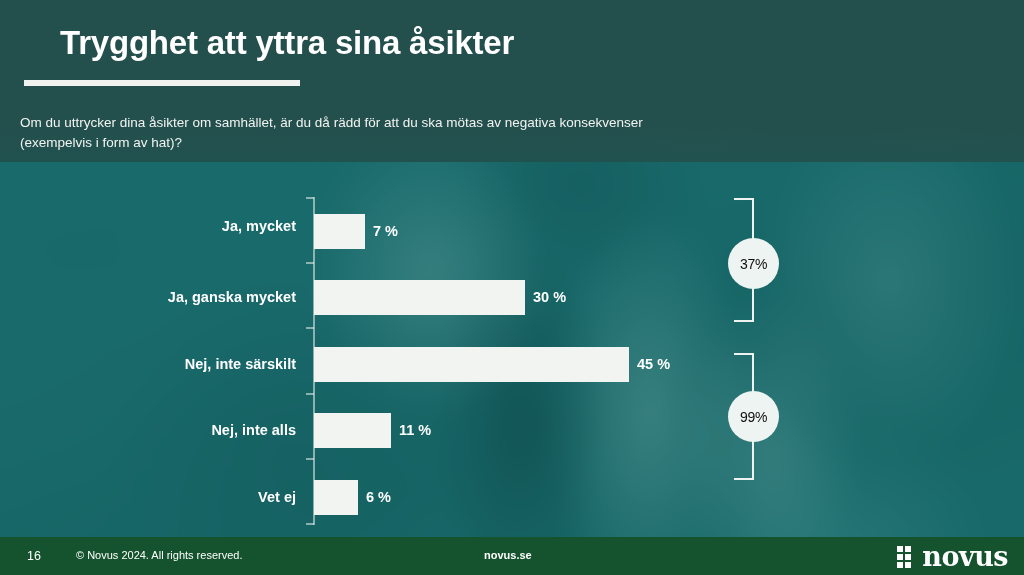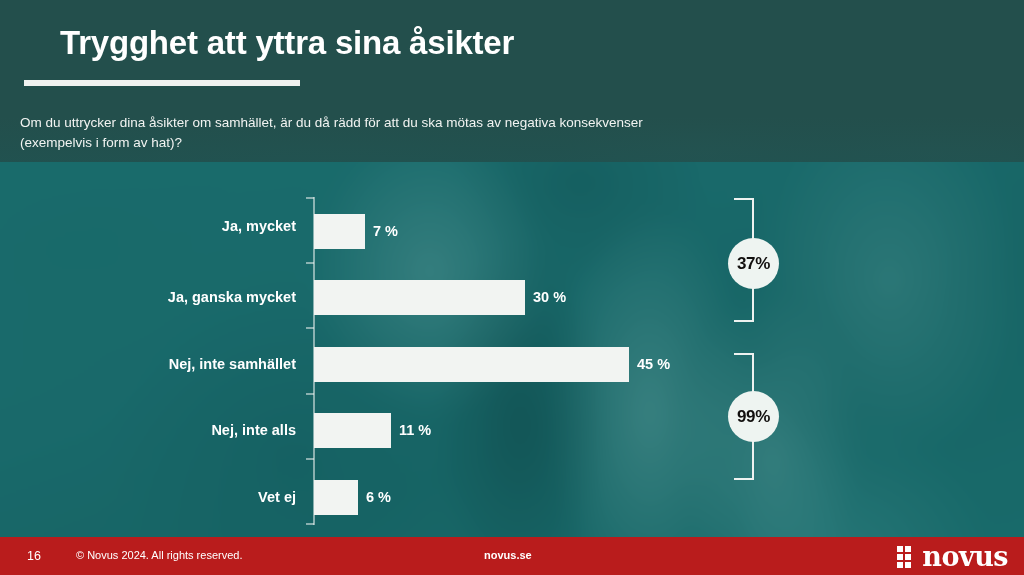--- a/index.html
+++ b/index.html
@@ -141,34 +141,34 @@
     width: 20px;
     left: 734px;
   }
   .badge {
     position: absolute;
     left: 728px;
     width: 51px; height: 51px;
     border-radius: 50%;
     background: #eef4f1;
     color: #12100f;
-    font-size: 17px;
-    font-weight: bold;
+    font-size: 14px;
+    font-weight: normal;
     display: flex;
     align-items: center;
     justify-content: center;
     letter-spacing: -0.3px;
   }
 
   
   #footer {
     position: absolute;
     left: 0; top: 537px;
     width: 1024px; height: 38px;
-    background: #b91c1c;
+    background: #14532d;
   }
   #footer-page {
     position: absolute; left: 27px; top: 12px;
     color: #ffffff; font-size: 12.5px;
   }
   #footer-copy {
     position: absolute; left: 76px; top: 12px;
     color: #ffffff; font-size: 11px;
   }
   #footer-site {
@@ -231,21 +231,21 @@
       <div class="bar-value" style="left:373px; top:9px;">7 %</div>
     </div>
 
     <div class="bar-row" style="top:118px;">
       <div class="bar-label" style="top:9px;">Ja, ganska mycket</div>
       <div class="bar" style="width:211px;"></div>
       <div class="bar-value" style="left:533px; top:9px;">30 %</div>
     </div>
 
     <div class="bar-row" style="top:185px;">
-      <div class="bar-label" style="top:9px;">Nej, inte samhället</div>
+      <div class="bar-label" style="top:9px;">Nej, inte särskilt</div>
       <div class="bar" style="width:315px;"></div>
       <div class="bar-value" style="left:637px; top:9px;">45 %</div>
     </div>
 
     <div class="bar-row" style="top:251px;">
       <div class="bar-label" style="top:9px;">Nej, inte alls</div>
       <div class="bar" style="width:77px;"></div>
       <div class="bar-value" style="left:399px; top:9px;">11 %</div>
     </div>
 

